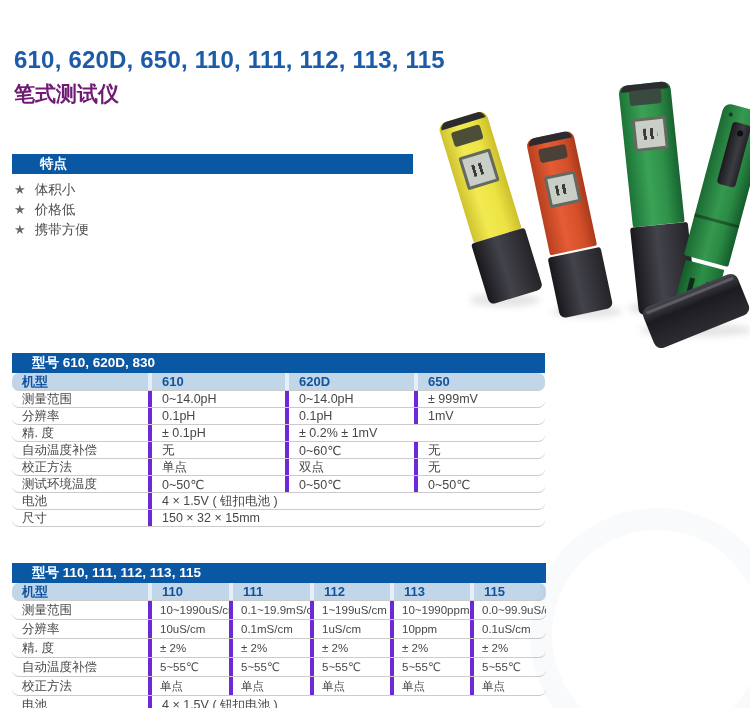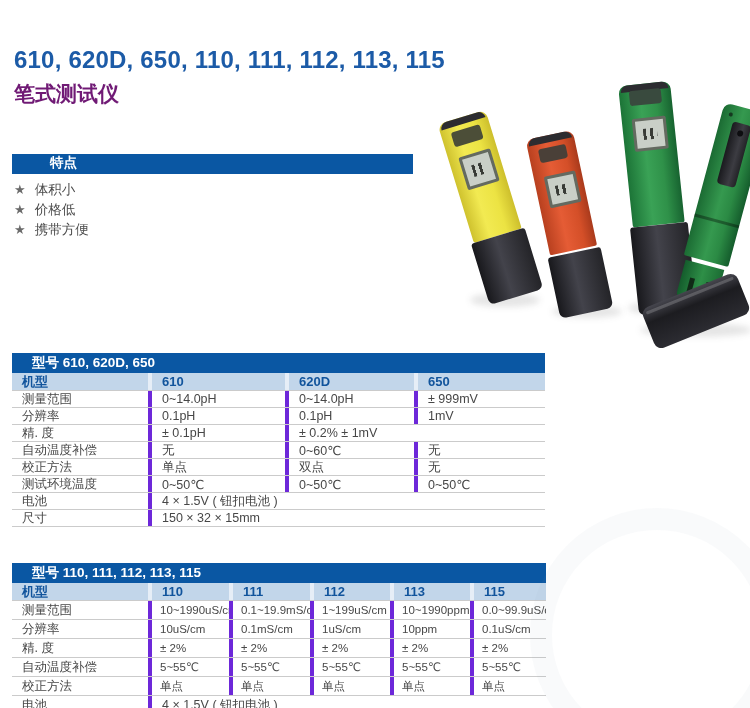--- a/index.html
+++ b/index.html
@@ -5,21 +5,21 @@
   html,body{margin:0;padding:0;background:#ffffff;}
   .page{
     position:relative;width:750px;height:708px;background:#ffffff;overflow:hidden;
     font-family:"Liberation Sans","DejaVu Sans",sans-serif;color:#474747;margin-top:36px;
   }
   
   .title{position:absolute;left:14px;top:10px;font-size:24px;font-weight:bold;color:#1c5ba7;letter-spacing:0.2px;}
   .subtitle{position:absolute;left:14px;top:44px;font-size:21px;font-weight:bold;color:#701a75;}
   
   .features-bar{position:absolute;left:12px;top:118px;width:401px;height:20px;background:#0a57a3;
-    color:#ffffff;font-size:13.5px;font-weight:bold;line-height:20px;padding-left:38px;box-sizing:border-box;font-family:Liberation Mono, monospace;}
+    color:#ffffff;font-size:13.5px;font-weight:bold;line-height:20px;padding-left:28px;box-sizing:border-box;}
   .features-list{position:absolute;left:14px;top:144px;}
   .feature-item{height:20px;line-height:20px;font-size:13.5px;color:#4c4c4c;}
   .feature-item .star{color:#6b6b6b;margin-right:9px;font-size:13px;}
   
   .pens{position:absolute;left:440px;top:45px;width:310px;height:262px;}
   .sh{position:absolute;background:rgba(40,40,40,.12);border-radius:50%;filter:blur(3px);}
   .pen{position:absolute;}
   .pbody{position:absolute;left:0;top:0;width:100%;border-radius:8px 8px 2px 2px;}
   .rim{position:absolute;top:0;left:4%;width:92%;height:7px;background:#2c2c30;border-radius:8px 8px 0 0;}
   .plate{position:absolute;border-radius:3px;}
@@ -62,21 +62,21 @@
     background:linear-gradient(180deg,#46464e 0%,#1c1c20 35%,#2c2c32 100%);}
   .cap-edge{position:absolute;top:4px;left:4%;width:92%;height:3px;background:rgba(255,255,255,.18);border-radius:2px;}
   
   .wm{position:absolute;right:-34px;bottom:-18px;width:210px;height:210px;border:22px solid rgba(140,155,170,0.05);border-radius:50%;}
   
   .spec-table{position:absolute;left:12px;}
   .t1{top:317px;width:533px;}
   .t2{top:527px;width:534px;}
   .tcaption{height:20px;line-height:20px;background:#0a57a3;color:#ffffff;
     font-size:13.5px;font-weight:bold;padding-left:20px;box-sizing:border-box;}
-  .trow{display:grid;box-sizing:border-box;border-bottom:1px solid #cbcbcb;}
+  .trow{display:grid;box-sizing:border-box;border-bottom:1px solid #cbcbcb;border-radius:7px;}
   .g1{grid-template-columns:136px 137px 129px 131px;}
   .g1s{grid-template-columns:136px 1fr;}
   .g2{grid-template-columns:136px 81px 81px 80px 80px 76px;}
   .g2s{grid-template-columns:136px 1fr;}
   .t1 .trow{height:17px;}
   .t2 .trow{height:19px;}
   .trow.models{height:18px;background:#c2d6ea;border-bottom:1px solid #cbcbcb;}
   .cell{display:flex;align-items:center;padding-left:10px;overflow:hidden;white-space:nowrap;
     font-size:12.5px;color:#474747;box-sizing:border-box;}
   .t2 .cell.val{font-size:11.5px;padding-left:8px;}
@@ -152,21 +152,21 @@
         <div class="slot" style="right:22%;"></div>
       </div>
     </div>
 
     <div class="pen cap-detached">
       <div class="cap-edge"></div>
     </div>
   </div>
 
   <div class="spec-table t1">
-    <div class="tcaption">型号 610, 620D, 650</div>
+    <div class="tcaption">型号 610, 620D, 830</div>
     <div class="trow models g1">
       <div class="cell">机型</div>
       <div class="cell">610</div>
       <div class="cell">620D</div>
       <div class="cell">650</div>
     </div>
     <div class="trow g1">
       <div class="cell">测量范围</div>
       <div class="cell val">0~14.0pH</div>
       <div class="cell val">0~14.0pH</div>

